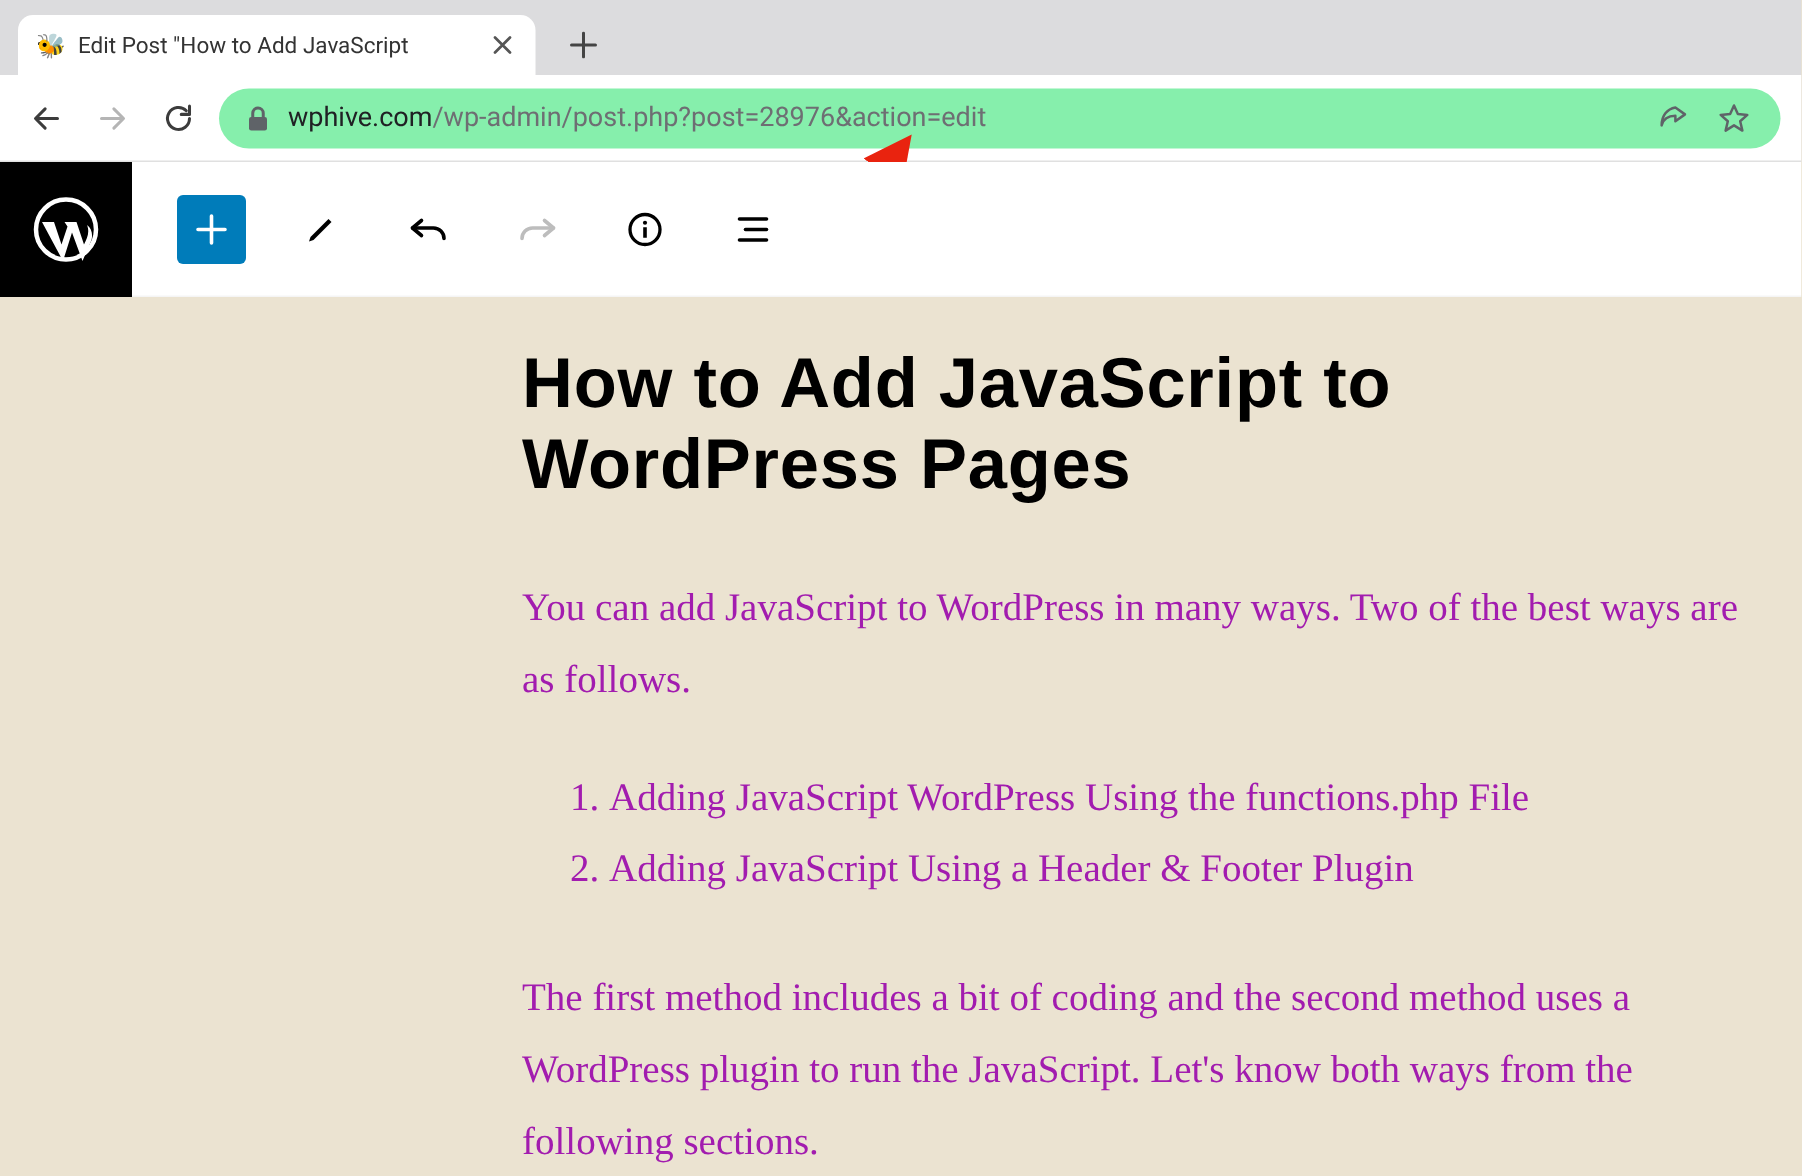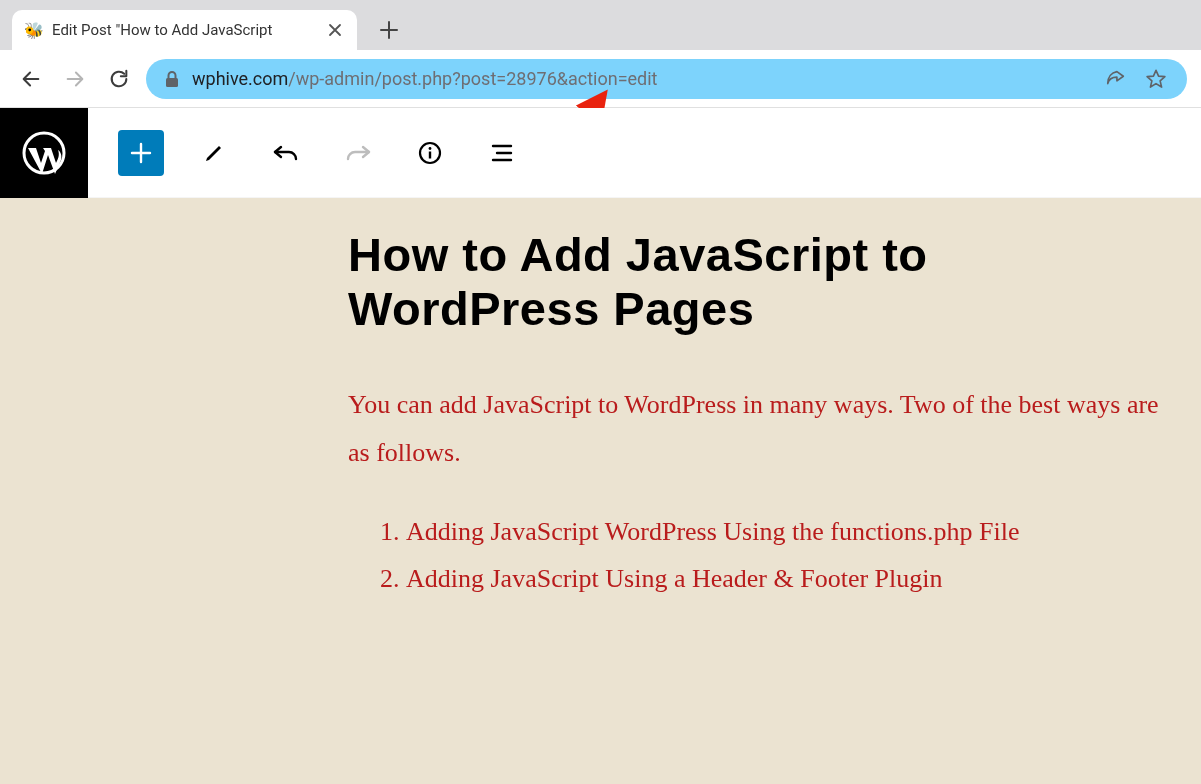--- a/index.html
+++ b/index.html
@@ -78,21 +78,21 @@
     width: 34px; height: 34px;
     display: flex; align-items: center; justify-content: center;
     color: #555;
     cursor: pointer;
     border-radius: 50%;
   }
   .nav-btn.disabled { color: #b5b5b5; cursor: default; }
   .addr-bar {
     flex: 1;
     height: 40px;
-    background: #7dd3fc;
+    background: #86efac;
     border-radius: 20px;
     display: flex;
     align-items: center;
     padding: 0 18px;
     gap: 12px;
     font-size: 18px;
     color: #3c3c3c;
   }
   .lock-icon { color: #5f6368; }
   .url-text { white-space: nowrap; }
@@ -181,21 +181,21 @@
     font-size: 47px;
     line-height: 1.15;
     color: #000;
     margin-bottom: 45px;
     letter-spacing: 0.5px;
   }
   .post-body {
     font-family: "Hoefler Text", Georgia, "Times New Roman", serif;
     font-size: 26px;
     line-height: 1.85;
-    color: #b91c1c;
+    color: #a21caf;
     max-width: 905px;
   }
   .post-body p { margin-bottom: 32px; }
   .post-body ol {
     margin: 0 0 38px 0;
     padding-left: 58px;
     line-height: 1.8;
   }
 
   svg { display: block; }
@@ -325,16 +325,17 @@
     </div>
 
     <div class="post-content">
       <h1 class="post-title">How to Add JavaScript to WordPress Pages</h1>
       <div class="post-body">
         <p>You can add JavaScript to WordPress in many ways. Two of the best ways are as follows.</p>
         <ol>
           <li>Adding JavaScript WordPress Using the functions.php File</li>
           <li>Adding JavaScript Using a Header &amp; Footer Plugin</li>
         </ol>
+        <p>The first method includes a bit of coding and the second method uses a WordPress plugin to run the JavaScript. Let's know both ways from the following sections.</p>
       </div>
     </div>
   </div>
 </div>
 
 </body></html>

